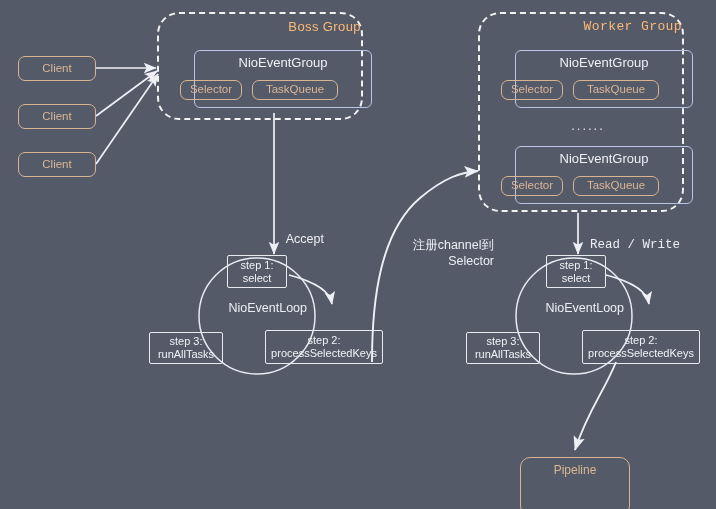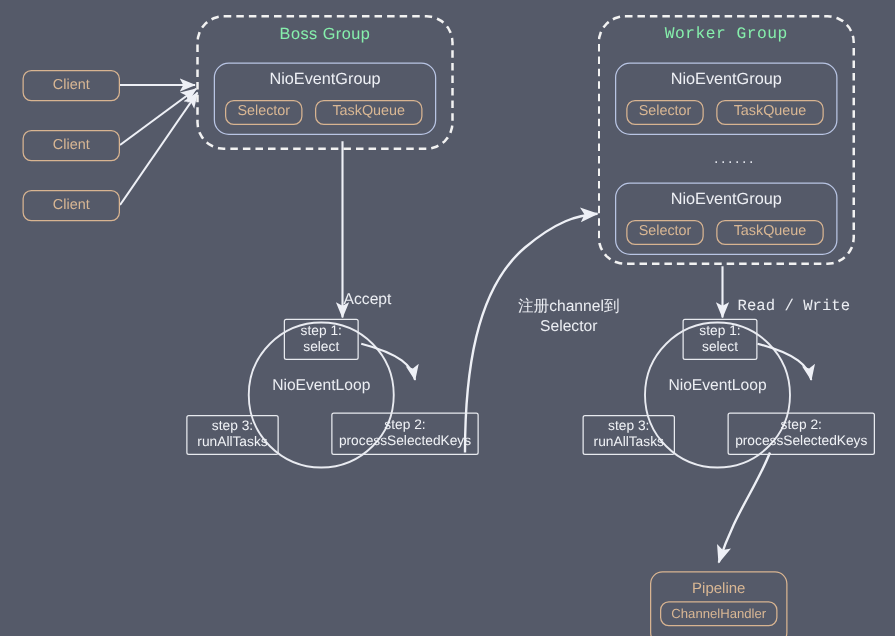--- a/index.html
+++ b/index.html
@@ -12,41 +12,41 @@
   svg.edges{position:absolute;left:0;top:0;width:716px;height:509px;pointer-events:none;}
 
   
   .node{position:absolute;box-sizing:border-box;display:flex;align-items:center;
         justify-content:center;text-align:center;line-height:1.15;}
 
   .dashed-group{
     border:2px dashed #f2f2f2;border-radius:22px;background:transparent;
     align-items:flex-start;justify-content:center;
   }
-  .group-title{position:absolute;top:6px;left:0;right:0;text-align:center;
-    color:#86efac;font-size:13px;letter-spacing:.4px;}
+  .group-title{position:absolute;top:6px;left:0;right:0;text-align:right;
+    color:#fdba74;font-size:13px;letter-spacing:.4px;}
 
   .evgroup{
-    border:1.6px solid #b9c5e4;border-radius:12px;background:transparent;
+    border:1.6px solid #b9c5e4;border-radius:6px;background:transparent;margin-left:23px;
   }
   .evgroup-title{position:absolute;top:5px;left:0;right:0;text-align:center;
     color:#eef0f5;font-size:13px;}
 
   .tan-box{
     border:1.4px solid #d8b491;border-radius:7px;background:transparent;
     color:#d9b794;font-size:11.5px;padding:1px 6px;text-align:center;
   }
 
   .white-box{
     border:1.3px solid #e8eaef;border-radius:2px;background:transparent;
     color:#f0f2f6;font-size:11px;
   }
 
   .plain-label{position:absolute;color:#eceef3;font-size:12.5px;
-    text-align:center;line-height:1.25;}
+    text-align:right;line-height:1.25;}
 
   .dots{position:absolute;color:#dfe2e9;font-size:13px;letter-spacing:2px;}
 </style>
 </head>
 <body>
 
 <div id="stage">
 
   <svg class="edges" viewBox="0 0 716 509">
     <defs>
@@ -140,21 +140,21 @@
   <div class="node white-box" style="left:149px;top:332px;width:74px;height:32px;flex-direction:column;">
     <span>step 3:</span>
     <span>runAllTasks</span>
   </div>
 
   <div class="node white-box" style="left:265px;top:330px;width:118px;height:34px;flex-direction:column;">
     <span>step 2:</span>
     <span>processSelectedKeys</span>
   </div>
 
-  <div class="plain-label" style="left:400px;top:238px;width:110px;">
+  <div class="plain-label" style="left:384px;top:238px;width:110px;">
     <span>注册channel到</span><br>
     <span>Selector</span>
   </div>
 
   <div class="plain-label" style="left:590px;top:238px;width:90px;text-align:center;font-family:Liberation Mono, monospace;">Read / Write</div>
 
   <div class="node white-box" style="left:546px;top:255px;width:60px;height:33px;flex-direction:column;">
     <span>step 1:</span>
     <span>select</span>
   </div>
@@ -169,17 +169,14 @@
   <div class="node white-box" style="left:582px;top:330px;width:118px;height:34px;flex-direction:column;">
     <span>step 2:</span>
     <span>processSelectedKeys</span>
   </div>
 
   <div class="node" style="left:520px;top:457px;width:110px;height:59px;
        border:1.6px solid #d8b491;border-radius:10px;">
     <div style="position:absolute;top:6px;left:0;right:0;text-align:center;
          color:#d9b794;font-size:12px;">Pipeline</div>
   </div>
-  <div class="node tan-box" style="left:528px;top:481px;width:94px;height:20px;font-size:10.5px;">
-    <span>ChannelHandler</span>
-  </div>
 
 </div>
 
 </body></html>

